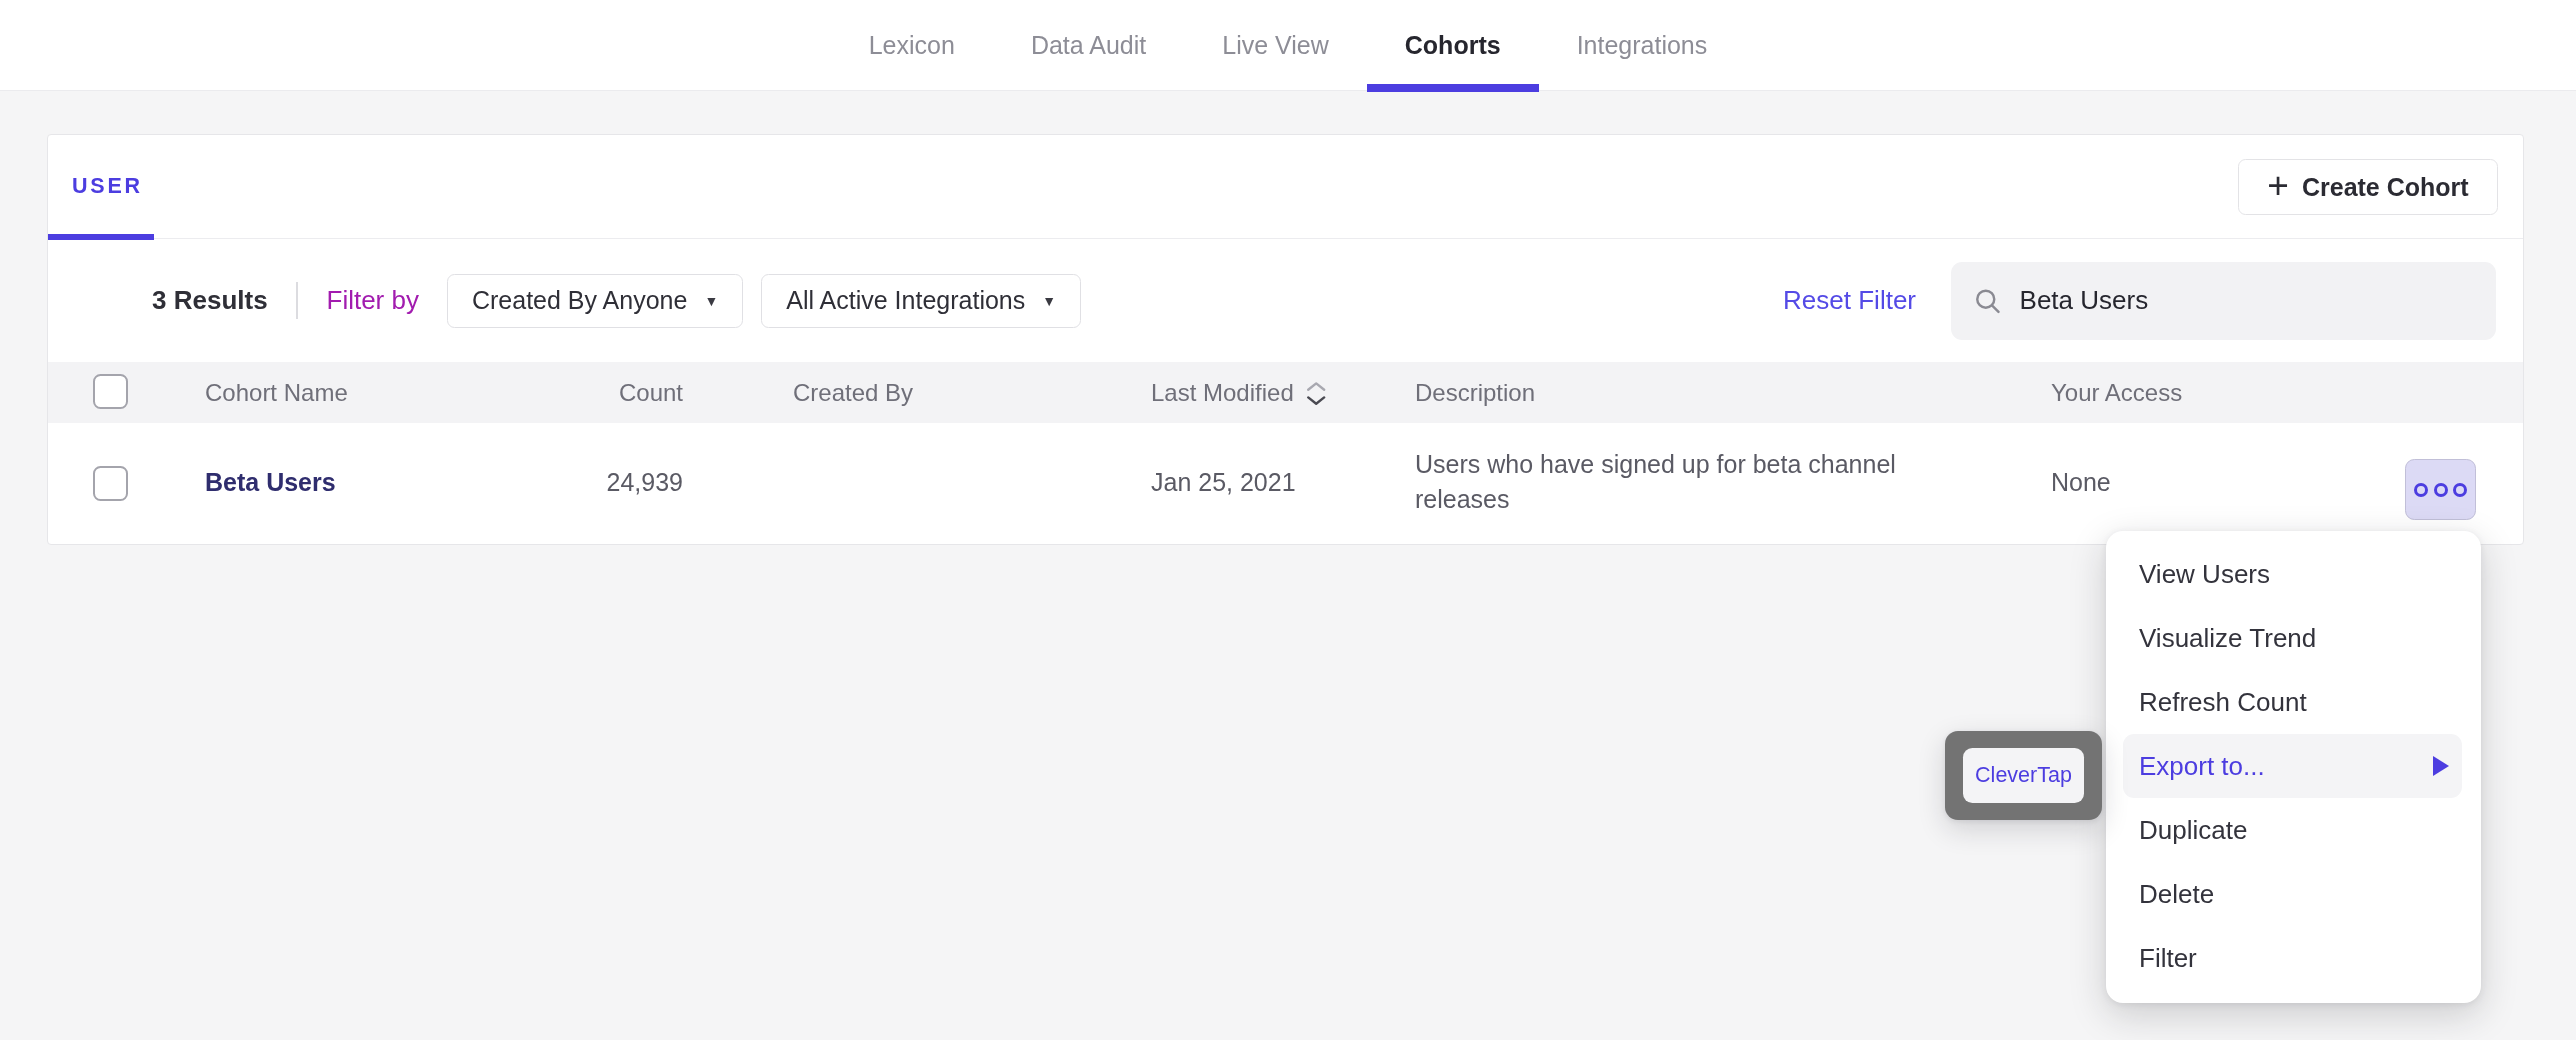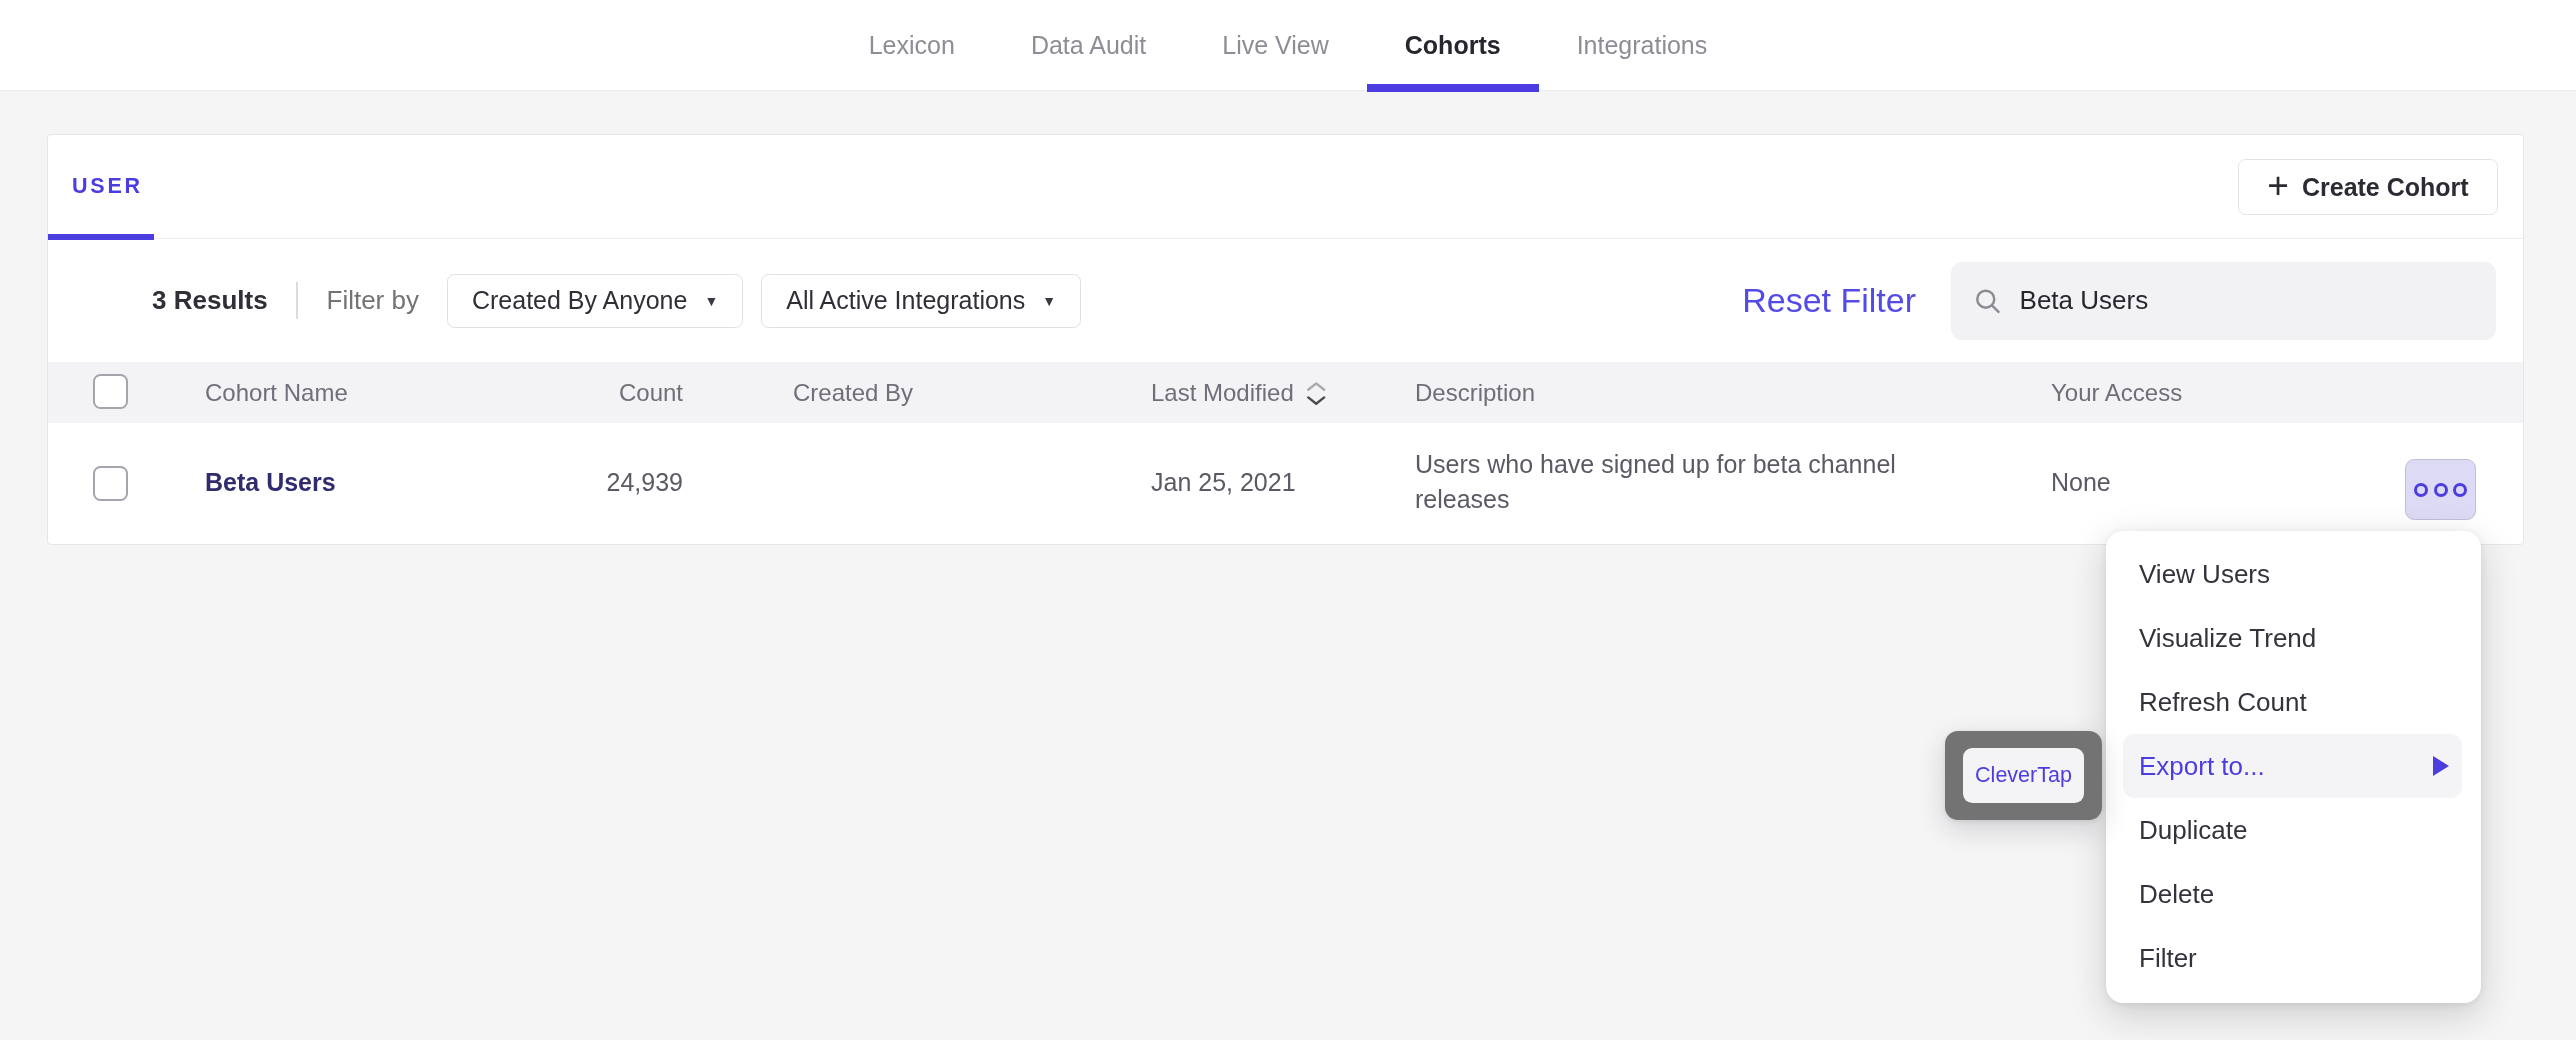--- a/index.html
+++ b/index.html
@@ -56,35 +56,35 @@
     display: flex; align-items: center; justify-content: center; gap: 13px;
     font-size: 25px; font-weight: 600; color: #2b2b33;
     font-family: inherit; cursor: pointer;
   }
   .plus { font-size: 37px; font-weight: 300; line-height: 1; margin-top: -3.7px; color: #2b2b33; }
 
   
   .filter-row { position: relative; height: 123px; display: flex; align-items: center; }
   .results { margin-left: 104px; font-size: 26px; font-weight: 700; color: #2f2f37; }
   .vdiv { width: 1.9px; height: 37px; background: #dcdce0; margin-left: 28px; }
-  .filter-by { margin-left: 29px; font-size: 26px; color: #737373; }
+  .filter-by { margin-left: 29px; font-size: 26px; color: #a21caf; }
   .dropdown {
     margin-left: 28px; height: 54px; padding: 0 24px;
     background: #fff; border: 1.9px solid #e0e0e4; border-radius: 7.5px;
     display: flex; align-items: center; gap: 17px;
     font-size: 25px; font-weight: 500; color: #2f2f37;
     font-family: inherit; cursor: pointer; white-space: nowrap;
   }
   .dropdown + .dropdown { margin-left: 18px; }
   .caret { font-size: 14px; color: #3a3a42; }
   .filter-right {
     position: absolute; right: 27px; top: 0; height: 100%;
     display: flex; align-items: center; gap: 35px;
   }
-  .reset { font-size: 34px; color: #544ae6; cursor: pointer; text-decoration: none; }
+  .reset { font-size: 26px; color: #544ae6; cursor: pointer; text-decoration: none; }
   .search {
     width: 545px; height: 78px; background: #f2f2f4; border-radius: 11.2px;
     display: flex; align-items: center; padding: 0 22.4px; gap: 15px;
   }
   .search input {
     border: none; outline: none; background: transparent;
     font-size: 26px; color: #26262e; font-family: inherit; width: 100%;
   }
 
   

